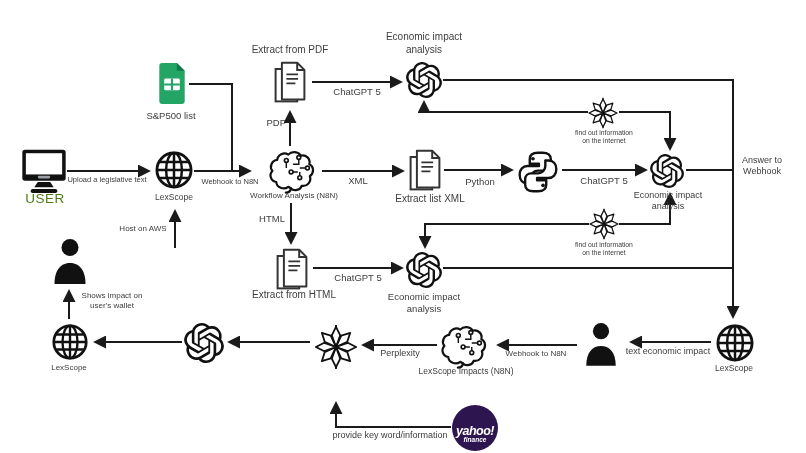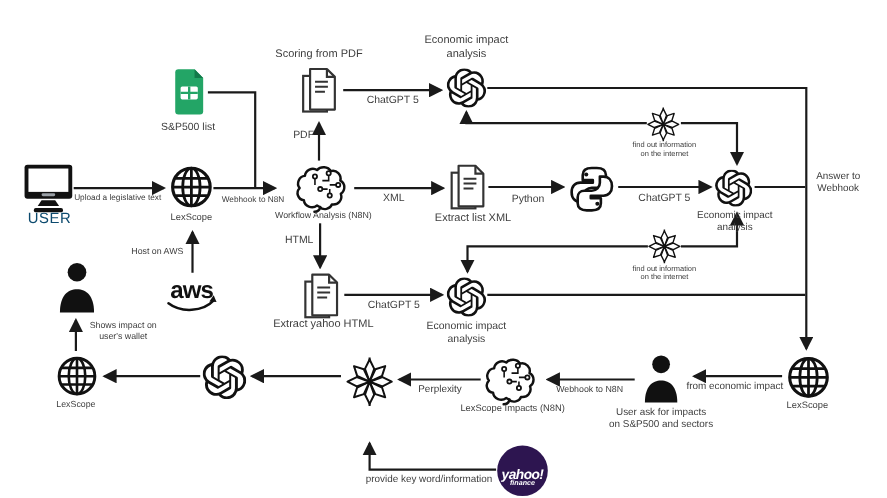--- a/index.html
+++ b/index.html
@@ -8,21 +8,21 @@
   svg.wires{position:absolute;left:0;top:0;}
   .wires path{stroke:#1a1a1a;stroke-width:2;fill:none;}
   .node{position:absolute;line-height:0;}
   .lbl{position:absolute;transform:translateX(-50%);text-align:center;color:#3d3d3d;
        white-space:pre-line;line-height:1.25;}
   .yahoo{position:absolute;left:452px;top:405px;width:46px;height:46px;border-radius:50%;
          background:#2d1550;color:#fff;display:flex;flex-direction:column;align-items:center;
          justify-content:center;line-height:1;}
   .yahoo .y1{font-size:12.5px;font-weight:bold;font-style:italic;letter-spacing:-0.5px;margin-top:12px;}
   .yahoo .y2{font-size:6.5px;font-weight:bold;font-style:italic;margin-top:-1px;}
-  .user-lbl{color:#0c4a6e;font-size:13.5px;letter-spacing:0.5px;}
+  .user-lbl{color:#4d7c0f;font-size:13.5px;letter-spacing:0.5px;}
 </style>
 </head>
 <body>
 
 <svg width="0" height="0" style="position:absolute" aria-hidden="true">
   <defs>
     <marker id="ah" viewBox="0 0 10 10" refX="8.5" refY="5" markerWidth="6.5" markerHeight="6.5" orient="auto">
       <path d="M0 0 L10 5 L0 10 z" fill="#1a1a1a"></path>
     </marker>
 
@@ -178,26 +178,20 @@
         <use href="#sym-star"></use>
       </svg></div>
   <div class="node" style="left:588px;top:208px">
     <svg width="32" height="32">
         <use href="#sym-star"></use>
       </svg></div>
   <div class="node" style="left:313px;top:324px">
     <svg width="46" height="46">
         <use href="#sym-star"></use>
       </svg></div>
-  <div class="node" style="left:147px;top:252px">
-    <svg width="56" height="37" viewBox="0 0 64 42">
-      <text x="31" y="21" text-anchor="middle" font-family="Liberation Sans, sans-serif" font-size="25" font-weight="bold" fill="#111" letter-spacing="-1">aws</text>
-      <path d="M7 27 c13 10 36 9 47 -3" fill="none" stroke="#111" stroke-width="2.6" stroke-linecap="round"></path>
-      <path d="M54 18.5 l3 7 -7.5 -0.5 z" fill="#111"></path>
-    </svg></div>
   <div class="node" style="left:50px;top:237px">
     <svg width="40" height="48">
         <use href="#sym-person"></use>
       </svg></div>
   <div class="node" style="left:51px;top:323px">
     <svg width="38" height="38">
         <use href="#sym-globe"></use>
       </svg></div>
   <div class="node" style="left:184px;top:323px">
     <svg width="40" height="40">
@@ -218,51 +212,49 @@
 
   <div class="yahoo">
     <div class="y1">yahoo!</div>
     <div class="y2">finance</div>
   </div>
 
   <div class="lbl user-lbl" style="left:45px;top:191px">USER</div>
   <div class="lbl" style="left:174px;top:192px;font-size:8.5px">LexScope</div>
   <div class="lbl" style="left:171px;top:110px;font-size:9.5px">S&amp;P500 list</div>
   <div class="lbl" style="left:294px;top:191px;font-size:8px">Workflow Analysis (N8N)</div>
-  <div class="lbl" style="left:290px;top:44px;font-size:10px">Scoring from PDF</div>
+  <div class="lbl" style="left:290px;top:44px;font-size:10px">Extract from PDF</div>
   <div class="lbl" style="left:430px;top:193px;font-size:10px">Extract list XML</div>
-  <div class="lbl" style="left:294px;top:289px;font-size:10px">Extract yahoo HTML</div>
+  <div class="lbl" style="left:294px;top:289px;font-size:10px">Extract from HTML</div>
   <div class="lbl" style="left:424px;top:31px;font-size:10px">Economic impact
 analysis</div>
   <div class="lbl" style="left:668px;top:190px;font-size:9px">Economic impact
 analysis</div>
   <div class="lbl" style="left:424px;top:291px;font-size:9.5px">Economic impact
 analysis</div>
   <div class="lbl" style="left:604px;top:129px;font-size:6.8px">find out information
 on the internet</div>
   <div class="lbl" style="left:604px;top:241px;font-size:6.8px">find out information
 on the internet</div>
   <div class="lbl" style="left:112px;top:291px;font-size:8px">Shows impact on
 user's wallet</div>
   <div class="lbl" style="left:69px;top:363px;font-size:8px">LexScope</div>
   <div class="lbl" style="left:466px;top:366px;font-size:8.5px">LexScope Impacts  (N8N)</div>
-  <div class="lbl" style="left:601px;top:369px;font-size:9px">User ask for impacts
-on S&amp;P500 and sectors</div>
   <div class="lbl" style="left:734px;top:363px;font-size:8.5px">LexScope</div>
 
   <div class="lbl" style="left:107px;top:175px;font-size:7.5px">Upload a legislative text</div>
   <div class="lbl" style="left:230px;top:177px;font-size:7.5px">Webhook to N8N</div>
   <div class="lbl" style="left:143px;top:224px;font-size:8px">Host on AWS</div>
   <div class="lbl" style="left:276px;top:117px;font-size:9.5px">PDF</div>
   <div class="lbl" style="left:358px;top:175px;font-size:9.5px">XML</div>
   <div class="lbl" style="left:272px;top:213px;font-size:9.5px">HTML</div>
   <div class="lbl" style="left:357px;top:86px;font-size:9.5px">ChatGPT 5</div>
   <div class="lbl" style="left:480px;top:176px;font-size:9.5px">Python</div>
   <div class="lbl" style="left:604px;top:175px;font-size:9.5px">ChatGPT 5</div>
   <div class="lbl" style="left:358px;top:272px;font-size:9.5px">ChatGPT 5</div>
   <div class="lbl" style="left:762px;top:155px;font-size:9px">Answer to
 Webhook</div>
-  <div class="lbl" style="left:668px;top:346px;font-size:9px">from economic impact</div>
+  <div class="lbl" style="left:668px;top:346px;font-size:9px">text economic impact</div>
   <div class="lbl" style="left:536px;top:349px;font-size:8px">Webhook to N8N</div>
   <div class="lbl" style="left:400px;top:348px;font-size:9px">Perplexity</div>
   <div class="lbl" style="left:390px;top:430px;font-size:9px">provide key word/information</div>
 
 </div>
 
 </body></html>

